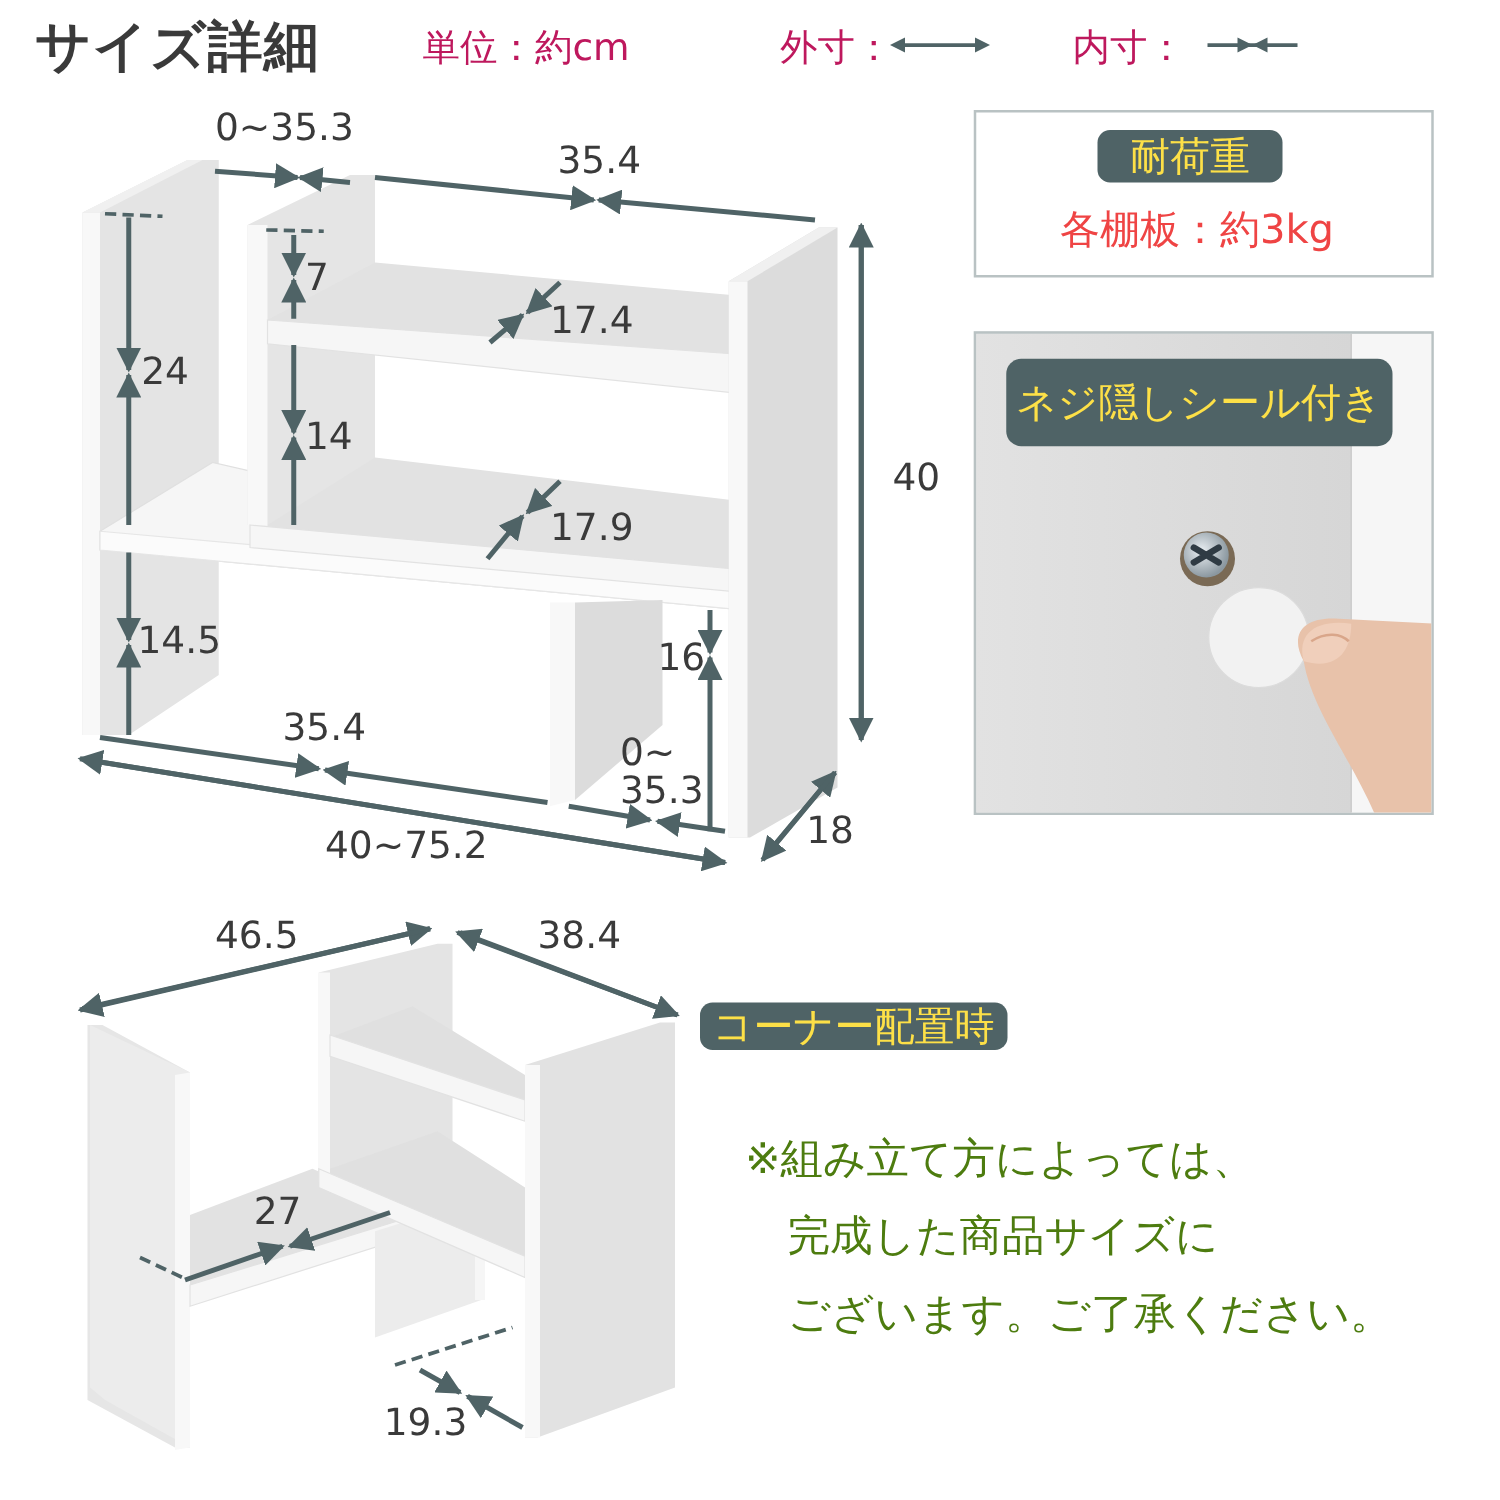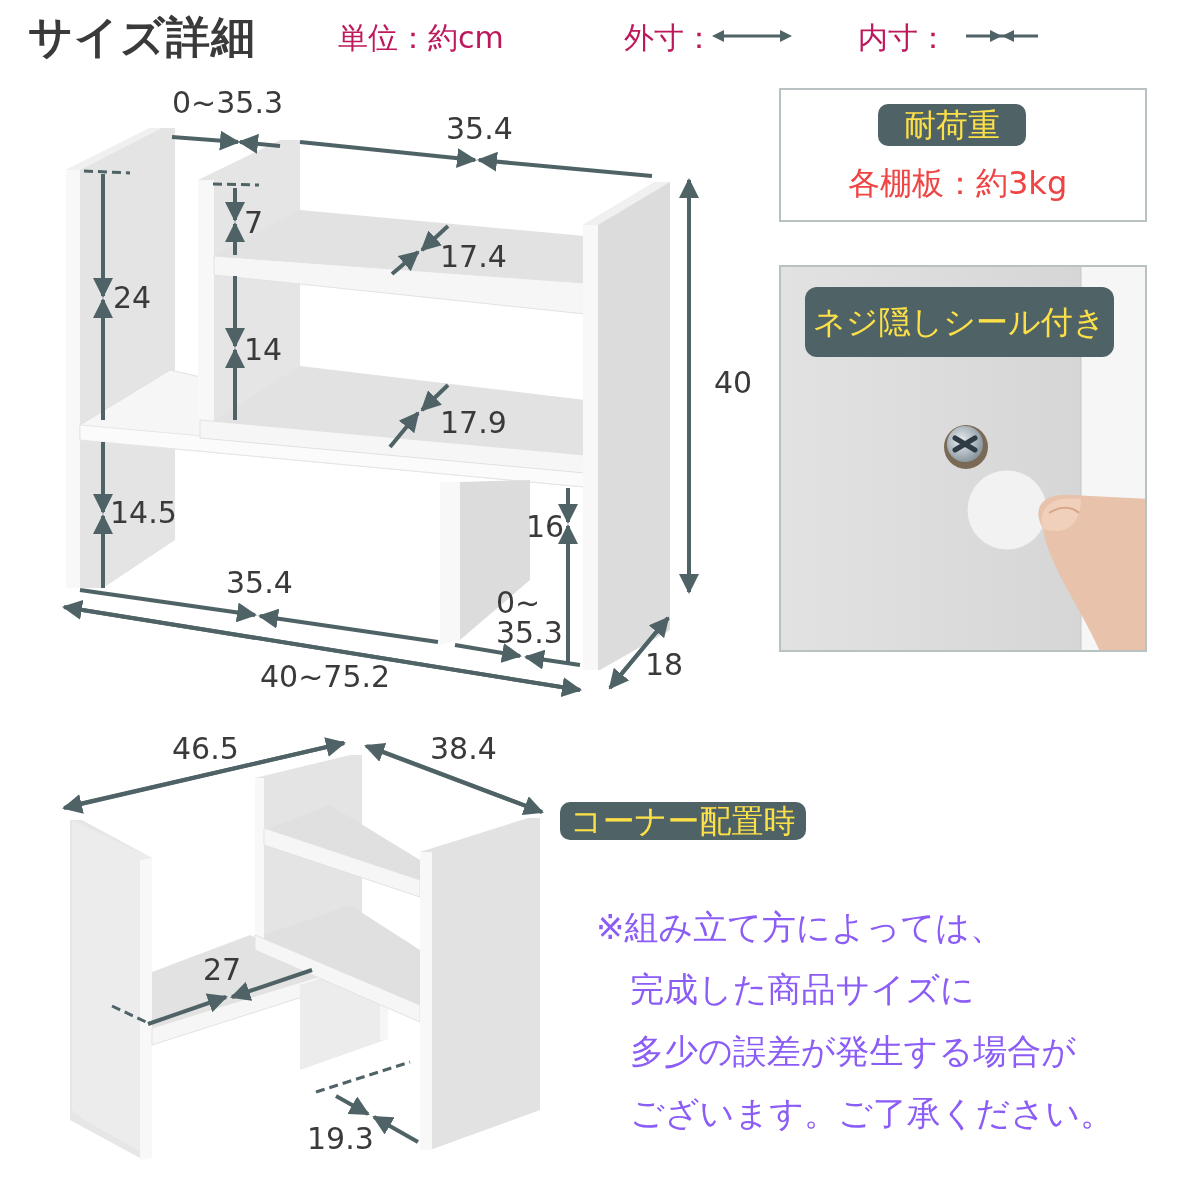--- a/index.html
+++ b/index.html
@@ -5,21 +5,21 @@
   html, body { margin:0; padding:0; background:#ffffff; }
   body { width:1200px; height:1200px; position:relative; overflow:hidden;
          font-family:"DejaVu Sans","Liberation Sans",sans-serif; color:#333; }
   .abs { position:absolute; }
   .title { left:28px; top:8px; font-size:44px; font-weight:bold; color:#3a3a3a; letter-spacing:1px; }
   .legend-text { font-size:30px; color:#be185d; top:18px; }
   .dim { font-size:30px; color:#3a3a3a; line-height:1; white-space:nowrap; }
   .pill { background:#4f6366; color:#fde047; border-radius:10px; font-size:32px; padding:2px 12px; white-space:nowrap; line-height:1.2; }
   .load-box { left:779px; top:88px; width:368px; height:134px; border:2px solid #b9c2c3; box-sizing:border-box; background:#fff; }
   .photo-box { left:779px; top:265px; width:368px; height:387px; border:2px solid #b9c2c3; box-sizing:border-box; overflow:hidden; background:#e9e9e9; }
-  .note { left:596px; top:896px; font-size:34px; color:#8b5cf6; line-height:62px; }
+  .note { left:596px; top:896px; font-size:34px; color:#4d7c0f; line-height:62px; }
   .note div { white-space:nowrap; }
   svg { position:absolute; left:0; top:0; }
 </style>
 </head>
 <body>
 
 <div class="abs title">サイズ詳細</div>
 <div class="abs legend-text" style="left:338px;">単位：約cm</div>
 <div class="abs legend-text" style="left:624px;">外寸：</div>
 <svg class="abs" style="left:712px;top:24px;" width="80" height="24">
@@ -188,15 +188,14 @@
 </svg>
 <div class="abs dim" style="left:172px;top:734px;">46.5</div>
 <div class="abs dim" style="left:430px;top:734px;">38.4</div>
 <div class="abs dim" style="left:203px;top:955px;">27</div>
 <div class="abs dim" style="left:307px;top:1124px;">19.3</div>
 <div class="abs pill" style="left:560px;top:802px;font-size:32px;padding:0 10px;">コーナー配置時</div>
 
 <div class="abs note">
   <div>※組み立て方によっては、</div>
   <div>　完成した商品サイズに</div>
-  <div>　多少の誤差が発生する場合が</div>
   <div>　ございます。ご了承ください。</div>
 </div>
 
 </body></html>

